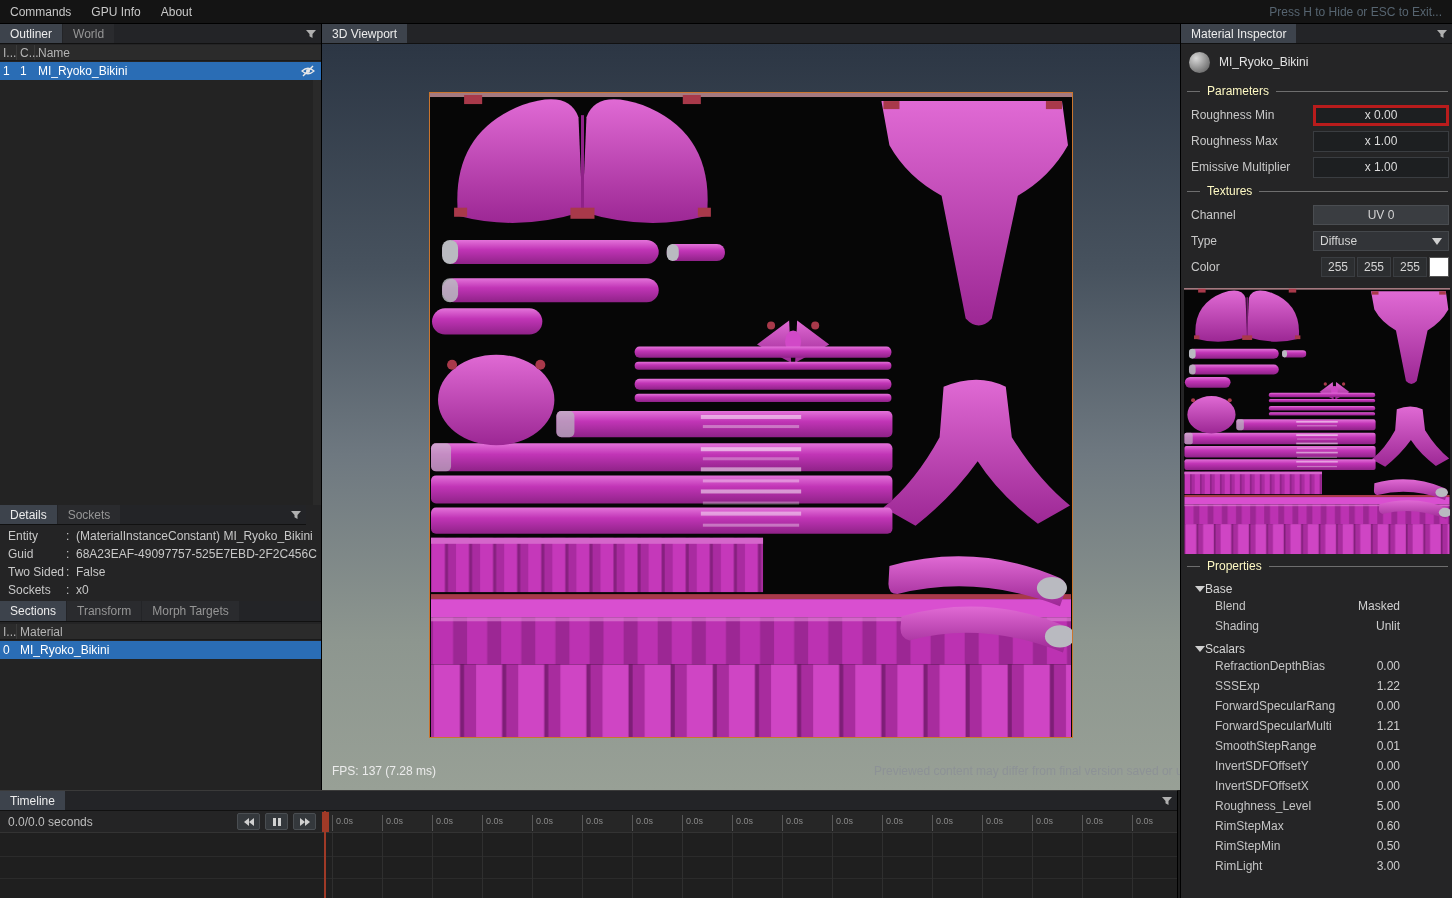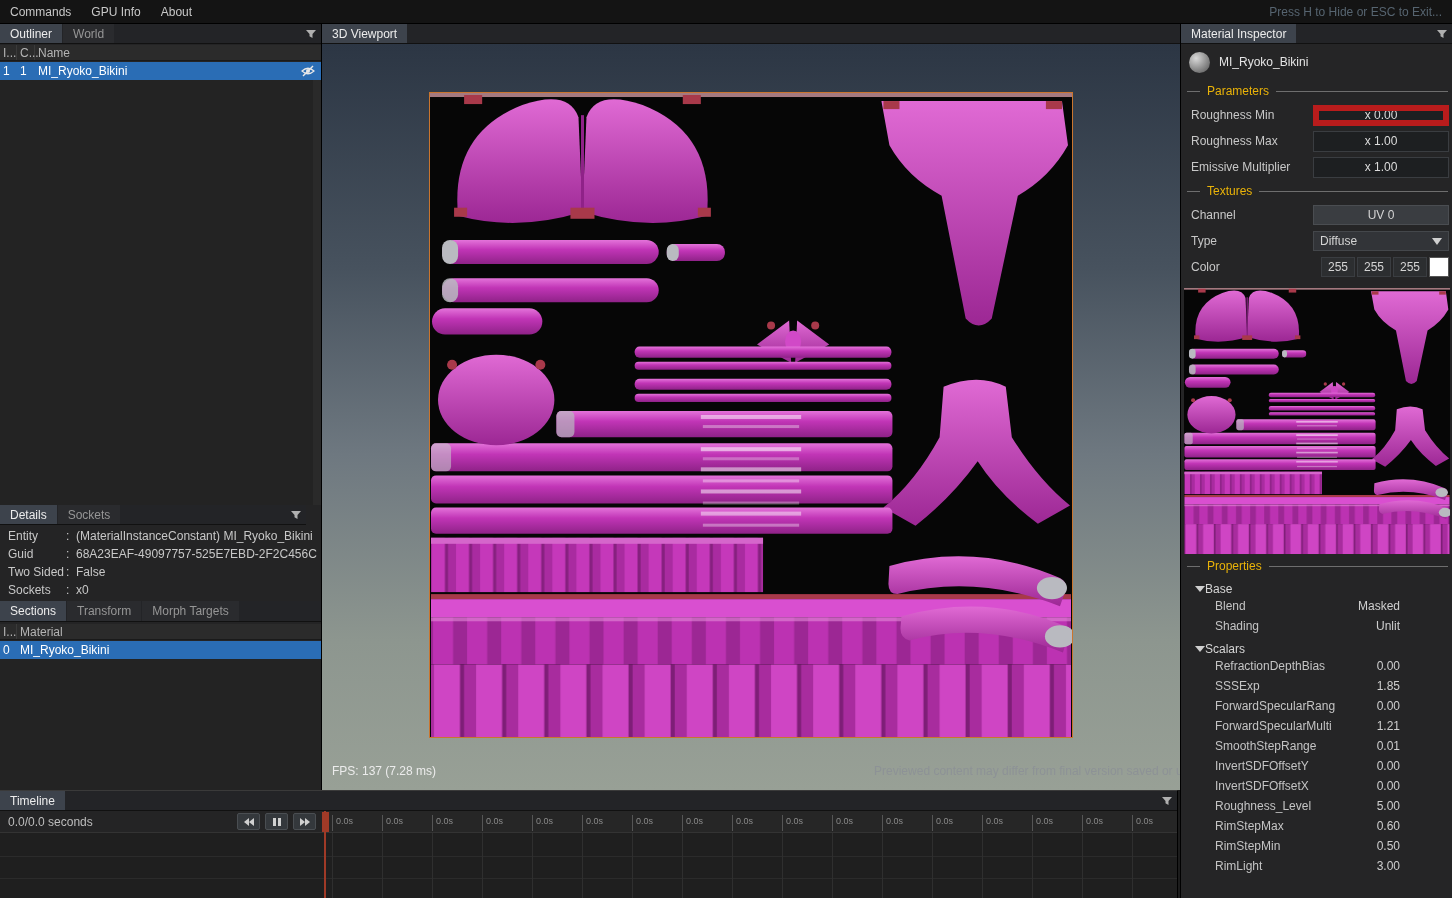--- a/index.html
+++ b/index.html
@@ -78,28 +78,28 @@
   .playhead-head { position:absolute; left:322px; top:21px; width:7px; height:20px; background:#a03a27; z-index:3; }
   .playhead-line { position:absolute; left:324px; top:20px; bottom:0; width:2px; background:#a03a27; z-index:3; }
 
   
   .right-panel { position:absolute; left:1180px; top:24px; width:272px; height:874px; background:#252526;
     border-left:1px solid #000; overflow:hidden; }
   .mi-header { height:36px; display:flex; align-items:center; padding-left:8px; gap:9px; }
   .sphere { width:21px; height:21px; border-radius:50%;
     background:radial-gradient(circle at 34% 30%, #d9d9d9 0%, #9a9a9a 45%, #4f4f4f 100%); }
   .mi-name { color:#e4e4e4; }
-  .section-hr { display:flex; align-items:center; height:16px; margin:3px 4px 3px 6px; color:#eab308; }
+  .section-hr { display:flex; align-items:center; height:16px; margin:3px 4px 3px 6px; color:#fef9c3; }
   .section-hr::before { content:""; width:13px; height:1px; background:#6e6e6e; margin-right:7px; }
   .section-hr::after { content:""; flex:1; height:1px; background:#6e6e6e; margin-left:7px; }
   .ctl-row { display:flex; align-items:center; height:26px; padding:0 3px 0 10px; }
   .ctl-label { flex:1; color:#c8c8c8; }
   .ctl-input { width:136px; height:21px; background:#1d1f21; border:1px solid #3a3d41; color:#dcdcdc;
     text-align:center; font-size:12px; font-family:"Liberation Sans", sans-serif; }
-  .ctl-input.focused { border:6px solid #b91c1c; }
+  .ctl-input.focused { border:3px solid #b91c1c; }
   .ctl-btn { width:136px; height:20px; background:#3a3d41; border:1px solid #4a4d51; color:#d4d4d4;
     font-size:12px; font-family:"Liberation Sans", sans-serif; cursor:default; }
   .ctl-select { width:136px; height:20px; background:#323438; border:1px solid #44474b; color:#d4d4d4;
     display:flex; align-items:center; padding:0 6px; }
   .ctl-select .val { flex:1; }
   .dd-arrow { width:0; height:0; border-left:5px solid transparent; border-right:5px solid transparent;
     border-top:7px solid #cfcfcf; }
   .color-group { display:flex; gap:2px; align-items:center; }
   .color-box { width:34px; height:20px; background:#2c2e30; border:1px solid #3a3d41; color:#d4d4d4;
     text-align:center; line-height:18px; }
@@ -500,21 +500,21 @@
       <div class="prop-group">
           <span class="tri"></span>
           <span>Scalars</span>
         </div>
       <div class="prop-row">
           <span class="pn">RefractionDepthBias</span>
           <span class="pv">0.00</span>
         </div>
       <div class="prop-row">
           <span class="pn">SSSExp</span>
-          <span class="pv">1.85</span>
+          <span class="pv">1.22</span>
         </div>
       <div class="prop-row">
           <span class="pn">ForwardSpecularRang</span>
           <span class="pv">0.00</span>
         </div>
       <div class="prop-row">
           <span class="pn">ForwardSpecularMulti</span>
           <span class="pv">1.21</span>
         </div>
       <div class="prop-row">

